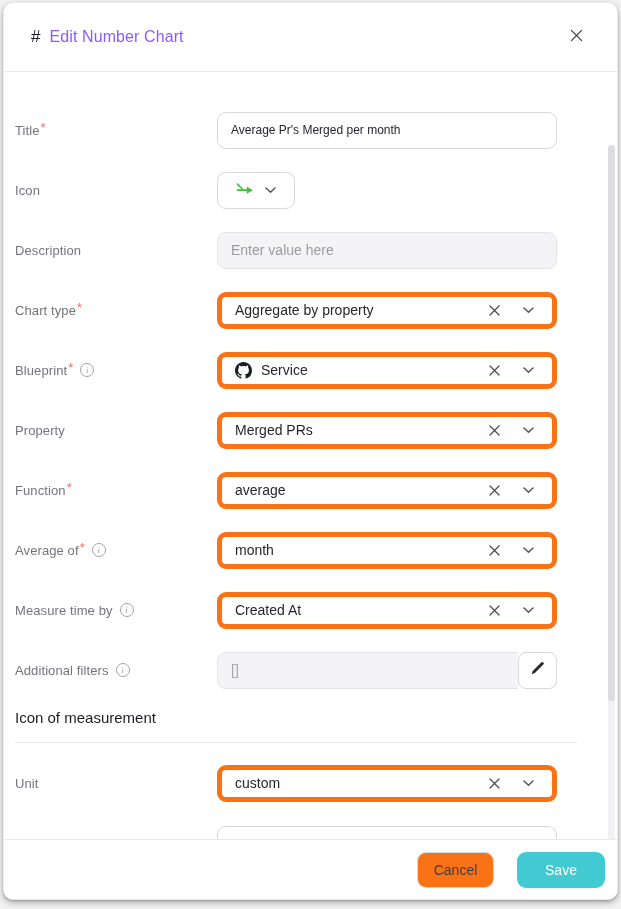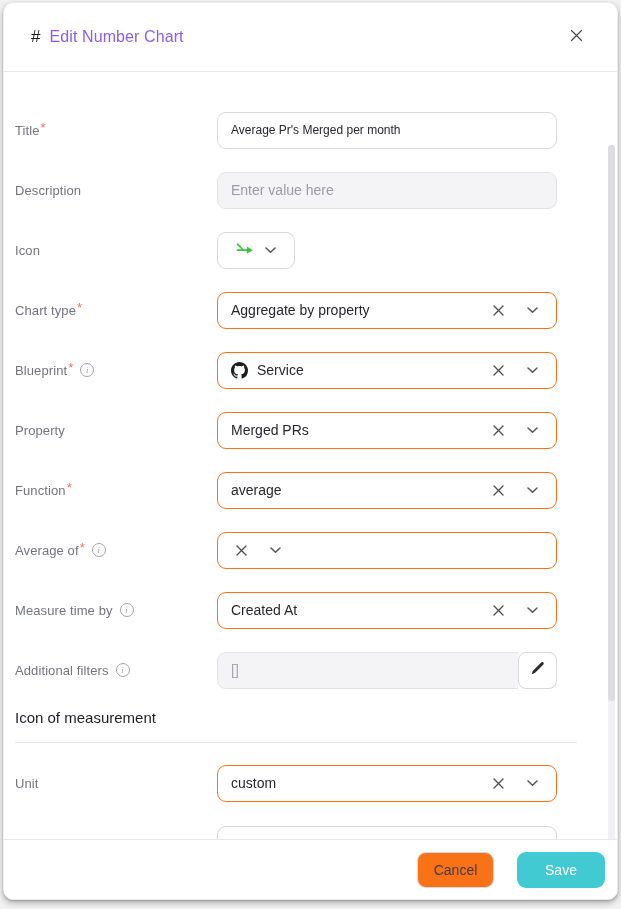--- a/index.html
+++ b/index.html
@@ -78,21 +78,21 @@
     border-radius: 9px;
     padding: 0 13px;
     font-size: 12px;
     color: #26262e;
     font-family: "Liberation Sans", sans-serif;
     background: #fff;
     outline: none;
   }
   .select-box {
     width: 100%; height: 37px;
-    border: 1px solid #f97316;
+    border: 5px solid #f97316;
     border-radius: 9px;
     background: #fff;
     display: flex;
     align-items: center;
     padding: 0 14px 0 13px;
     cursor: pointer;
   }
   .select-value { flex: 1 1 auto; font-size: 14px; color: #26262e; display: flex; align-items: center; gap: 9px; }
   .clear-x { display: flex; align-items: center; padding: 4px; cursor: pointer; }
   .chev { display: flex; align-items: center; padding: 4px; margin-left: 14px; cursor: pointer; }
@@ -226,29 +226,20 @@
         <span class="field-label">Title</span>
           <span class="req">*</span>
       </div>
       <div class="control-col">
         <input class="text-input" type="text" value="Average Pr's Merged per month" style="">
       </div>
     </div>
 
     <div class="row">
       <div class="label-col">
-        <span class="field-label">Description</span>
-      </div>
-      <div class="control-col">
-        <div class="disabled-input">Enter value here</div>
-      </div>
-    </div>
-
-    <div class="row">
-      <div class="label-col">
         <span class="field-label">Icon</span>
       </div>
       <div class="control-col">
         <div class="icon-select">
           <span>
             <svg width="18" height="13" viewBox="0 0 18 13">
               <path d="M1.5 2.2l5.3 5.3" stroke="#3dc13c" stroke-width="1.7" fill="none" stroke-linecap="round"></path>
               <path d="M1.5 8.2h9.5" stroke="#3dc13c" stroke-width="1.7" fill="none" stroke-linecap="round"></path>
               <path d="M10.8 4.6l6 3.6-6 3.6z" fill="#3dc13c"></path>
             </svg>
@@ -257,20 +248,29 @@
             <svg width="11" height="7" viewBox="0 0 11 7">
                 <path d="M1 1l4.5 4.3L10 1" fill="none" stroke="#55555e" stroke-width="1.5" stroke-linecap="round" stroke-linejoin="round"></path>
               </svg>
           </span>
         </div>
       </div>
     </div>
 
     <div class="row">
       <div class="label-col">
+        <span class="field-label">Description</span>
+      </div>
+      <div class="control-col">
+        <div class="disabled-input">Enter value here</div>
+      </div>
+    </div>
+
+    <div class="row">
+      <div class="label-col">
         <span class="field-label">Chart type</span>
           <span class="req">*</span>
       </div>
       <div class="control-col">
         <div class="select-box">
           <span class="select-value">Aggregate by property</span>
           <span class="clear-x">
               <svg width="13" height="13" viewBox="0 0 13 13">
                 <path d="M2 2l9 9M11 2l-9 9" stroke="#4c4c54" stroke-width="1.3" stroke-linecap="round"></path>
               </svg>
@@ -358,20 +358,21 @@
     </div>
 
     <div class="row">
       <div class="label-col">
         <span class="field-label">Average of</span>
           <span class="req">*</span>
         <span class="info-dot">i</span>
       </div>
       <div class="control-col">
         <div class="select-box">
+          <span class="select-value">month</span>
           <span class="clear-x">
               <svg width="13" height="13" viewBox="0 0 13 13">
                 <path d="M2 2l9 9M11 2l-9 9" stroke="#4c4c54" stroke-width="1.3" stroke-linecap="round"></path>
               </svg>
             </span>
           <span class="chev">
               <svg width="11" height="7" viewBox="0 0 11 7">
                 <path d="M1 1l4.5 4.3L10 1" fill="none" stroke="#55555e" stroke-width="1.5" stroke-linecap="round" stroke-linejoin="round"></path>
               </svg>
             </span>

